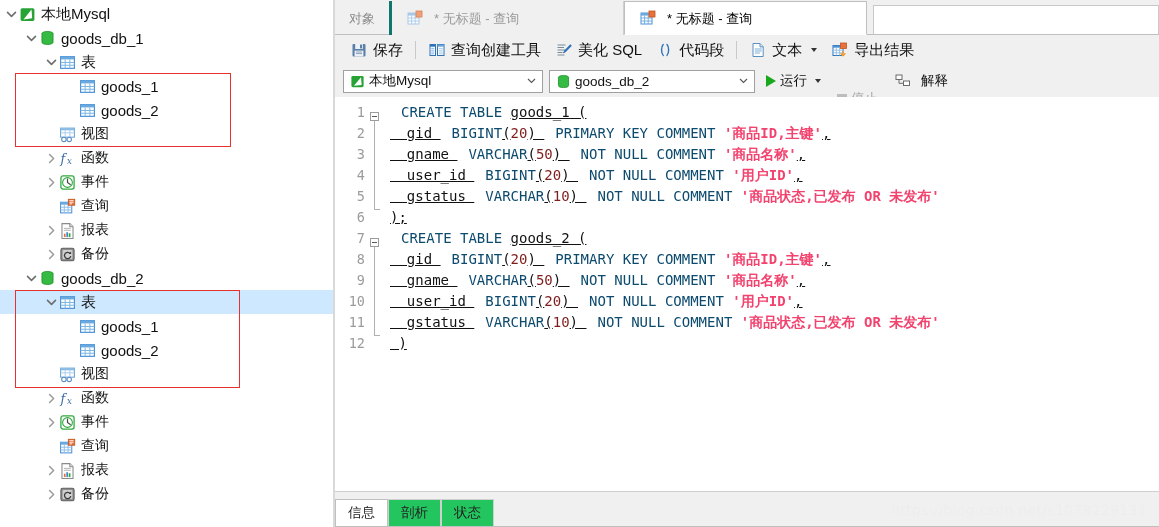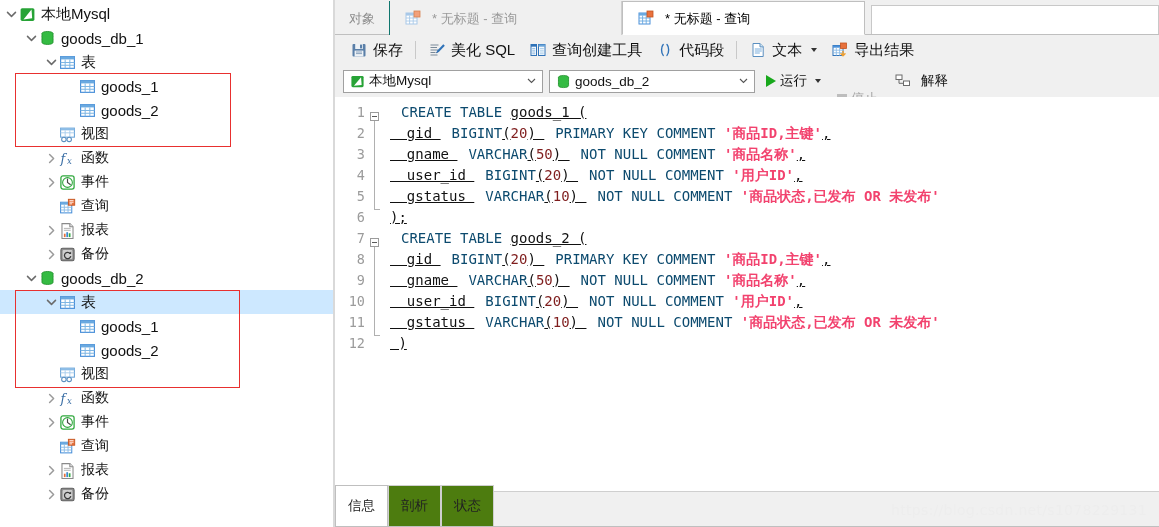--- a/index.html
+++ b/index.html
@@ -44,21 +44,21 @@
         display:flex;flex-direction:column;overflow:hidden;}
 
   
   .tabstrip{position:relative;height:35px;background:#f0f0f0;flex:0 0 35px;
             display:flex;align-items:flex-end;}
   .tabstrip:after{content:"";position:absolute;left:0;right:0;bottom:0;height:1px;background:#bfbfbf;}
   .tab{
     position:relative;height:34px;display:flex;align-items:center;gap:5px;
     padding:0 14px;font-size:13px;box-sizing:border-box;z-index:2;
   }
-  .tab.plain{color:#8c8c8c;border-right:1px solid #0f766e;}
+  .tab.plain{color:#8c8c8c;border-right:3px solid #0f766e;}
   .tab.inactive{
     color:#9a9a9a;background:#f0f0f0;border-right:1px solid #cfcfcf;
     min-width:232px;
   }
   .tab.active{
     color:#000;background:#ffffff;border-left:1px solid #bfbfbf;
     border-right:1px solid #bfbfbf;border-top:1px solid #bfbfbf;
     min-width:243px;border-bottom:1px solid #ffffff;
   }
   .tab-blank{
@@ -119,24 +119,24 @@
   .foldbox{position:absolute;width:9px;height:9px;border:1px solid #9b9b9b;background:#fff;
            box-sizing:border-box;}
   .foldbox:before{content:"";position:absolute;left:1px;right:1px;top:3px;height:1px;background:#5a5a5a;}
   .foldline{position:absolute;width:1px;background:#b0b0b0;}
   .foldend{position:absolute;height:1px;background:#b0b0b0;}
 
   
   .bottom{position:relative;height:36px;flex:0 0 36px;background:#f0f0f0;}
   .bottom:before{content:"";position:absolute;left:0;right:0;top:0;height:1px;background:#cfcfcf;}
   .btabs{position:absolute;left:0;bottom:0;display:flex;align-items:flex-end;height:27px;}
-  .btab{height:42px;display:flex;align-items:center;padding:0 12px;font-size:13.5px;
+  .btab{height:28px;display:flex;align-items:center;padding:0 12px;font-size:13.5px;
         color:#222;box-sizing:border-box;margin-top:44px;}
   .btab.on{background:#ffffff;border:1px solid #bfbfbf;border-bottom:1px solid #fff;}
-  .btab.off{background:#4d7c0f;border:1px solid #cfcfcf;border-bottom:1px solid #cfcfcf;}
+  .btab.off{background:#22c55e;border:1px solid #cfcfcf;border-bottom:1px solid #cfcfcf;}
   .bbase{position:absolute;left:0;right:0;bottom:0;height:1px;background:#bfbfbf;}
   .watermark{position:absolute;right:12px;bottom:9px;font-size:14px;color:#ededed;
              letter-spacing:.3px;font-family:"DejaVu Sans",sans-serif;}
 </style>
 </head>
 <body>
 
 <div class="app">
 
   <div class="sidebar">
@@ -507,39 +507,39 @@
             <rect x="3.6" y="8.6" width="8.8" height="5.9" fill="#eef2f6"></rect>
             <path d="M5 10h6M5 11.6h6" stroke="#7f99b5" stroke-width="0.9"></path>
           </svg>
         </span>
         <span>保存</span>
       </div>
       <div class="tsep"></div>
       <div class="tbtn">
         <span class="ico">
           <svg width="16" height="16" viewBox="0 0 16 16">
-            <path d="M1.5 3h8M1.5 5.5h6.5M1.5 8h8M1.5 10.5h5M1.5 13h7" stroke="#7a8a99" stroke-width="1.2"></path>
-            <path d="M14.3 2.2l-6 6.4 -1.1 2.6 2.6-1.1 6-6.4z" fill="#2f72b8"></path>
-            <path d="M7.2 11.2l1.5-.6-.9-.9z" fill="#1a4d85"></path>
-          </svg>
-        </span>
-        <span>美化 SQL</span>
-      </div>
-      <div class="tbtn">
-        <span class="ico">
-          <svg width="16" height="16" viewBox="0 0 16 16">
             <rect x="1" y="2.5" width="5.5" height="11" fill="#fff" stroke="#2f72b8" stroke-width="1"></rect>
             <rect x="1" y="2.5" width="5.5" height="2.2" fill="#2f72b8"></rect>
             <path d="M2.2 6.4h3.1M2.2 8.2h3.1M2.2 10h3.1M2.2 11.8h3.1" stroke="#7fb0de" stroke-width="0.9"></path>
             <rect x="8.5" y="2.5" width="6.5" height="11" fill="#fff" stroke="#2f72b8" stroke-width="1"></rect>
             <rect x="8.5" y="2.5" width="6.5" height="2.2" fill="#6aa4d8"></rect>
             <path d="M9.7 6.4h4.1M9.7 8.2h4.1M9.7 10h4.1M9.7 11.8h4.1" stroke="#9cc6e8" stroke-width="0.9"></path>
           </svg>
         </span>
         <span>查询创建工具</span>
+      </div>
+      <div class="tbtn">
+        <span class="ico">
+          <svg width="16" height="16" viewBox="0 0 16 16">
+            <path d="M1.5 3h8M1.5 5.5h6.5M1.5 8h8M1.5 10.5h5M1.5 13h7" stroke="#7a8a99" stroke-width="1.2"></path>
+            <path d="M14.3 2.2l-6 6.4 -1.1 2.6 2.6-1.1 6-6.4z" fill="#2f72b8"></path>
+            <path d="M7.2 11.2l1.5-.6-.9-.9z" fill="#1a4d85"></path>
+          </svg>
+        </span>
+        <span>美化 SQL</span>
       </div>
       <div class="tbtn">
         <span class="ico">
           <svg width="16" height="16" viewBox="0 0 16 16">
             <path d="M6.2 2.5C4 4.6 4 11 6.2 13.4" stroke="#2f72b8" stroke-width="1.4" fill="none" stroke-linecap="round"></path>
             <path d="M10 2.5C12.2 4.6 12.2 11 10 13.4" stroke="#2f72b8" stroke-width="1.4" fill="none" stroke-linecap="round"></path>
           </svg>
         </span>
         <span>代码段</span>
       </div>

